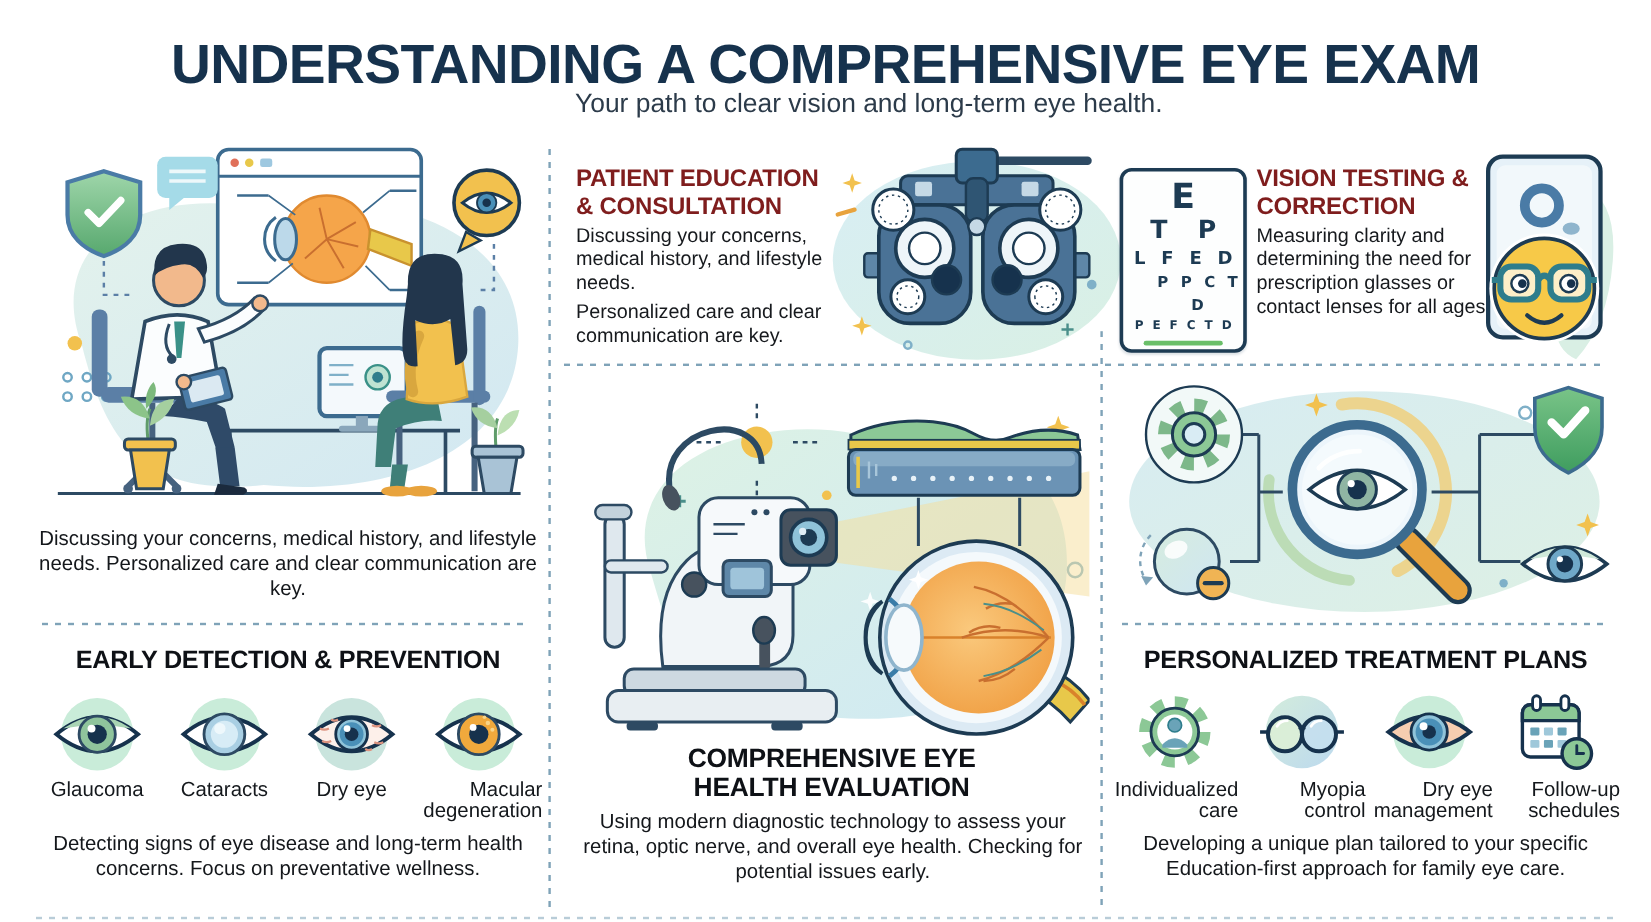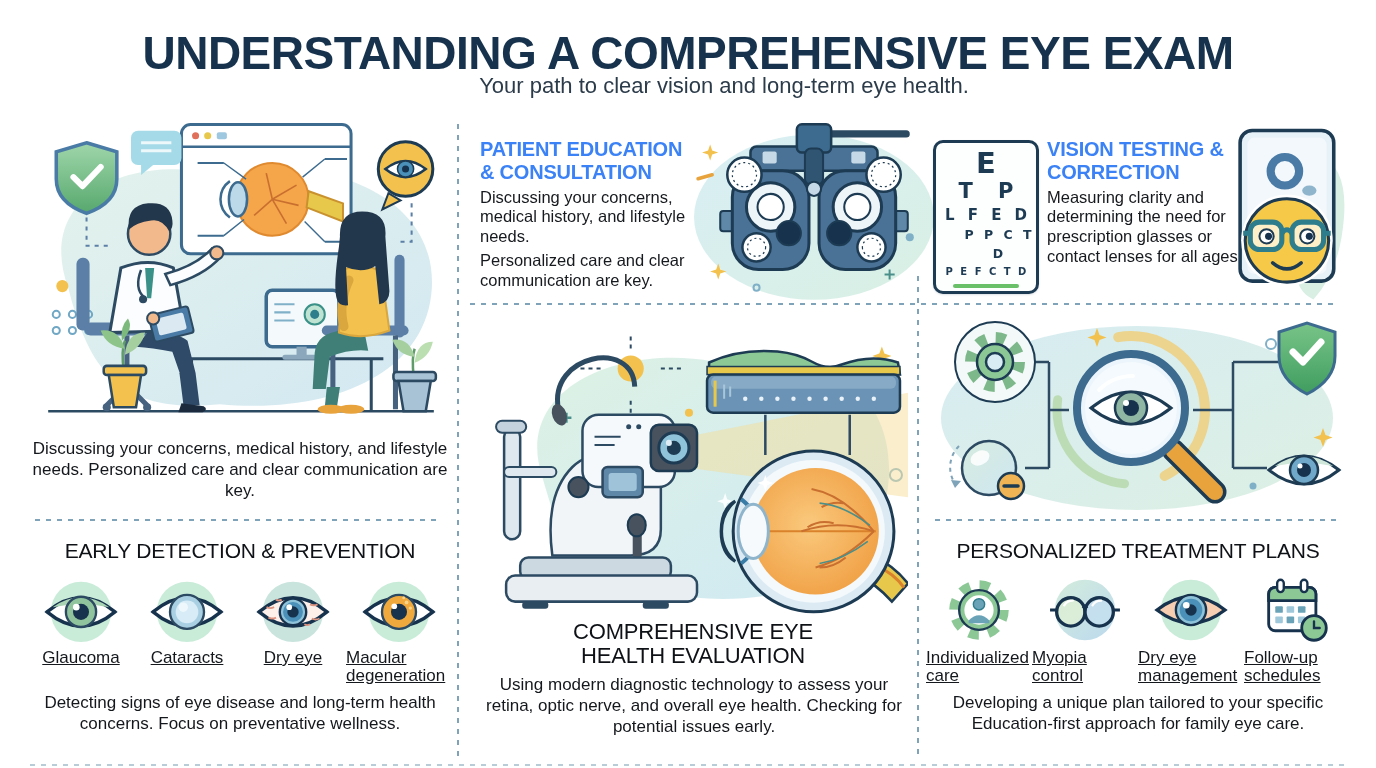--- a/index.html
+++ b/index.html
@@ -4,29 +4,29 @@
 <style>
   html,body{margin:0;padding:0;background:#fff;}
   .canvas{position:relative;width:1376px;height:768px;background:#ffffff;overflow:hidden;
           font-family:"Liberation Sans", sans-serif;color:#14181c;}
   .abs{position:absolute;}
   .title{top:26px;left:0;width:100%;text-align:center;font-size:46px;font-weight:800;
          color:#16324d;letter-spacing:-0.5px;margin:0;}
   .subtitle{top:73px;left:0;width:100%;text-align:center;font-size:22px;color:#2c3b4a;padding-left:36px;}
   .vdiv{width:2px;background-image:repeating-linear-gradient(180deg,#7fa3b8 0 5px,transparent 5px 11px);}
   .hdiv{height:2px;background-image:repeating-linear-gradient(90deg,#7fa3b8 0 5px,transparent 5px 11px);}
-  .h2{font-weight:400;color:#0e1116;letter-spacing:-0.2px;line-height:1.1;}
+  .h2{font-weight:700;color:#0e1116;letter-spacing:-0.2px;line-height:1.1;}
   .h2.center{text-align:center;}
-  .blockh2{font-size:20px;font-weight:800;color:#3b82f6;line-height:1.14;letter-spacing:-0.2px;}
+  .blockh2{font-size:20px;font-weight:800;color:#7f1d1d;line-height:1.14;letter-spacing:-0.2px;}
   .bodytext{font-size:16.5px;color:#16191d;line-height:1.2;margin-top:4px;}
   .caption{font-size:17px;color:#14171b;text-align:center;line-height:1.24;}
   .icon-row{display:flex;}
   .icon-cell{flex:1;display:flex;flex-direction:column;align-items:center;}
   .icon-cell svg{width:80px;height:68px;}
-  .icon-label{margin-top:5px;font-size:17px;text-align:left;line-height:1.06;color:#14181c;text-decoration:underline;}
+  .icon-label{margin-top:5px;font-size:17px;text-align:right;line-height:1.06;color:#14181c;}
   .eye-chart{left:933px;top:140px;width:106px;height:154px;background:#fdfefe;
              border:3px solid #1d3b53;border-radius:10px;box-sizing:border-box;text-align:center;
              padding-top:5px;box-shadow:0 1px 2px rgba(30,60,90,.15);}
   .ec-r{color:#1d3b53;font-weight:700;font-family:"DejaVu Sans", sans-serif;}
   .r0{font-size:29px;line-height:1.05;}
   .r1{font-size:21px;letter-spacing:9px;padding-left:9px;line-height:1.25;}
   .r2{font-size:15px;letter-spacing:4px;padding-left:4px;line-height:1.45;}
   .r3{font-size:12.5px;letter-spacing:3px;padding-left:3px;line-height:1.5;margin-left:24px;}
   .r4{font-size:10px;letter-spacing:2px;padding-left:2px;line-height:1.55;}
   .ec-bar{width:66px;height:4px;background:#6abf69;border-radius:2px;margin:5px auto 0;}

